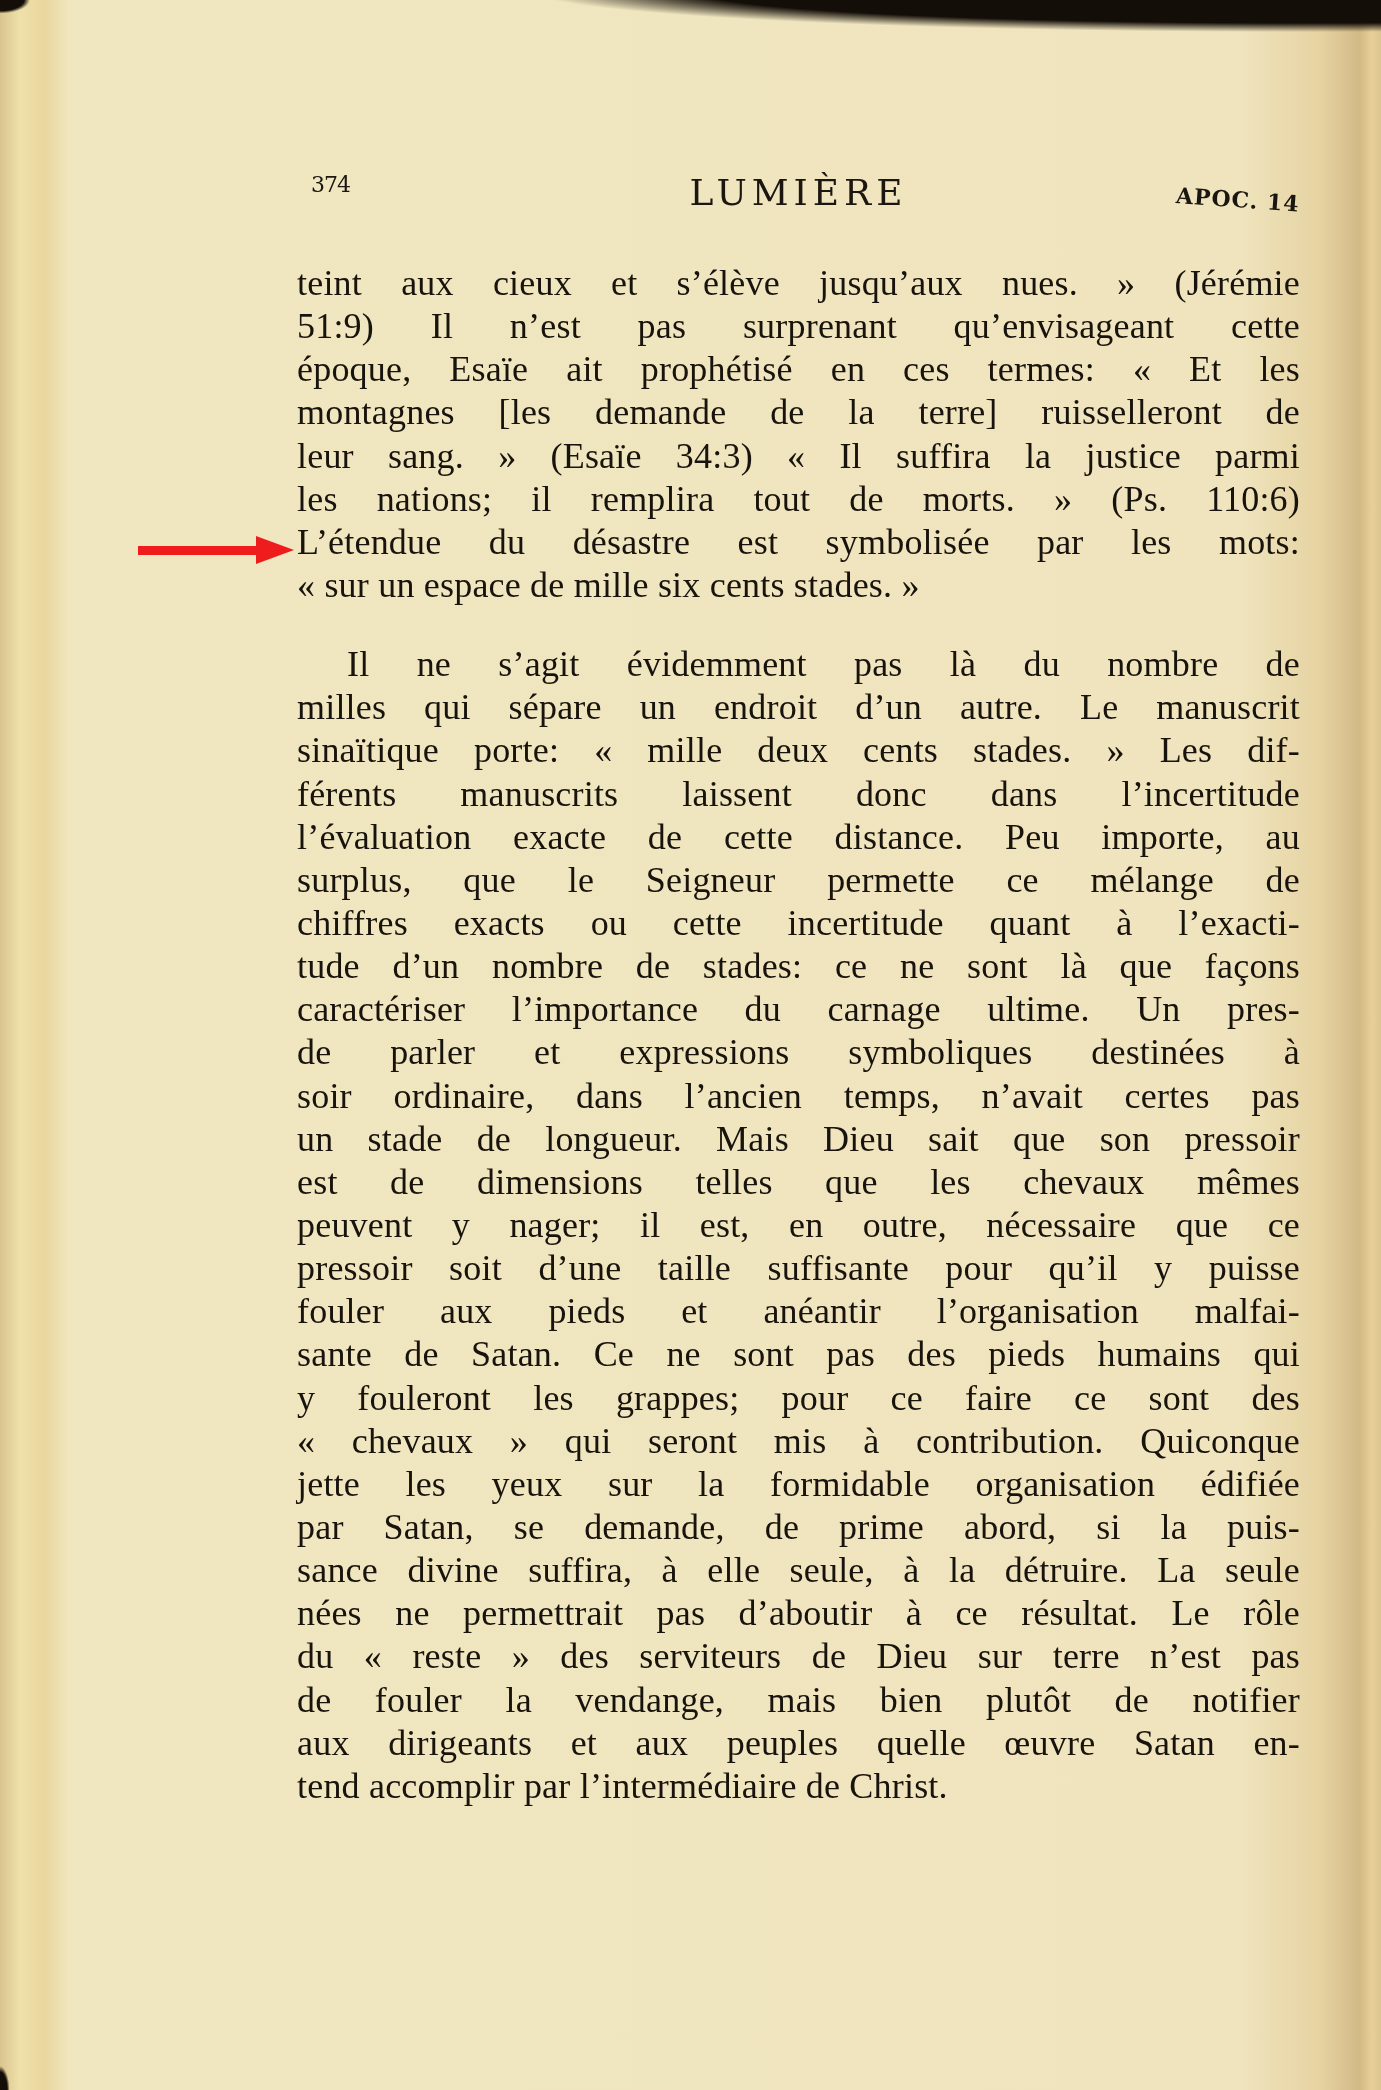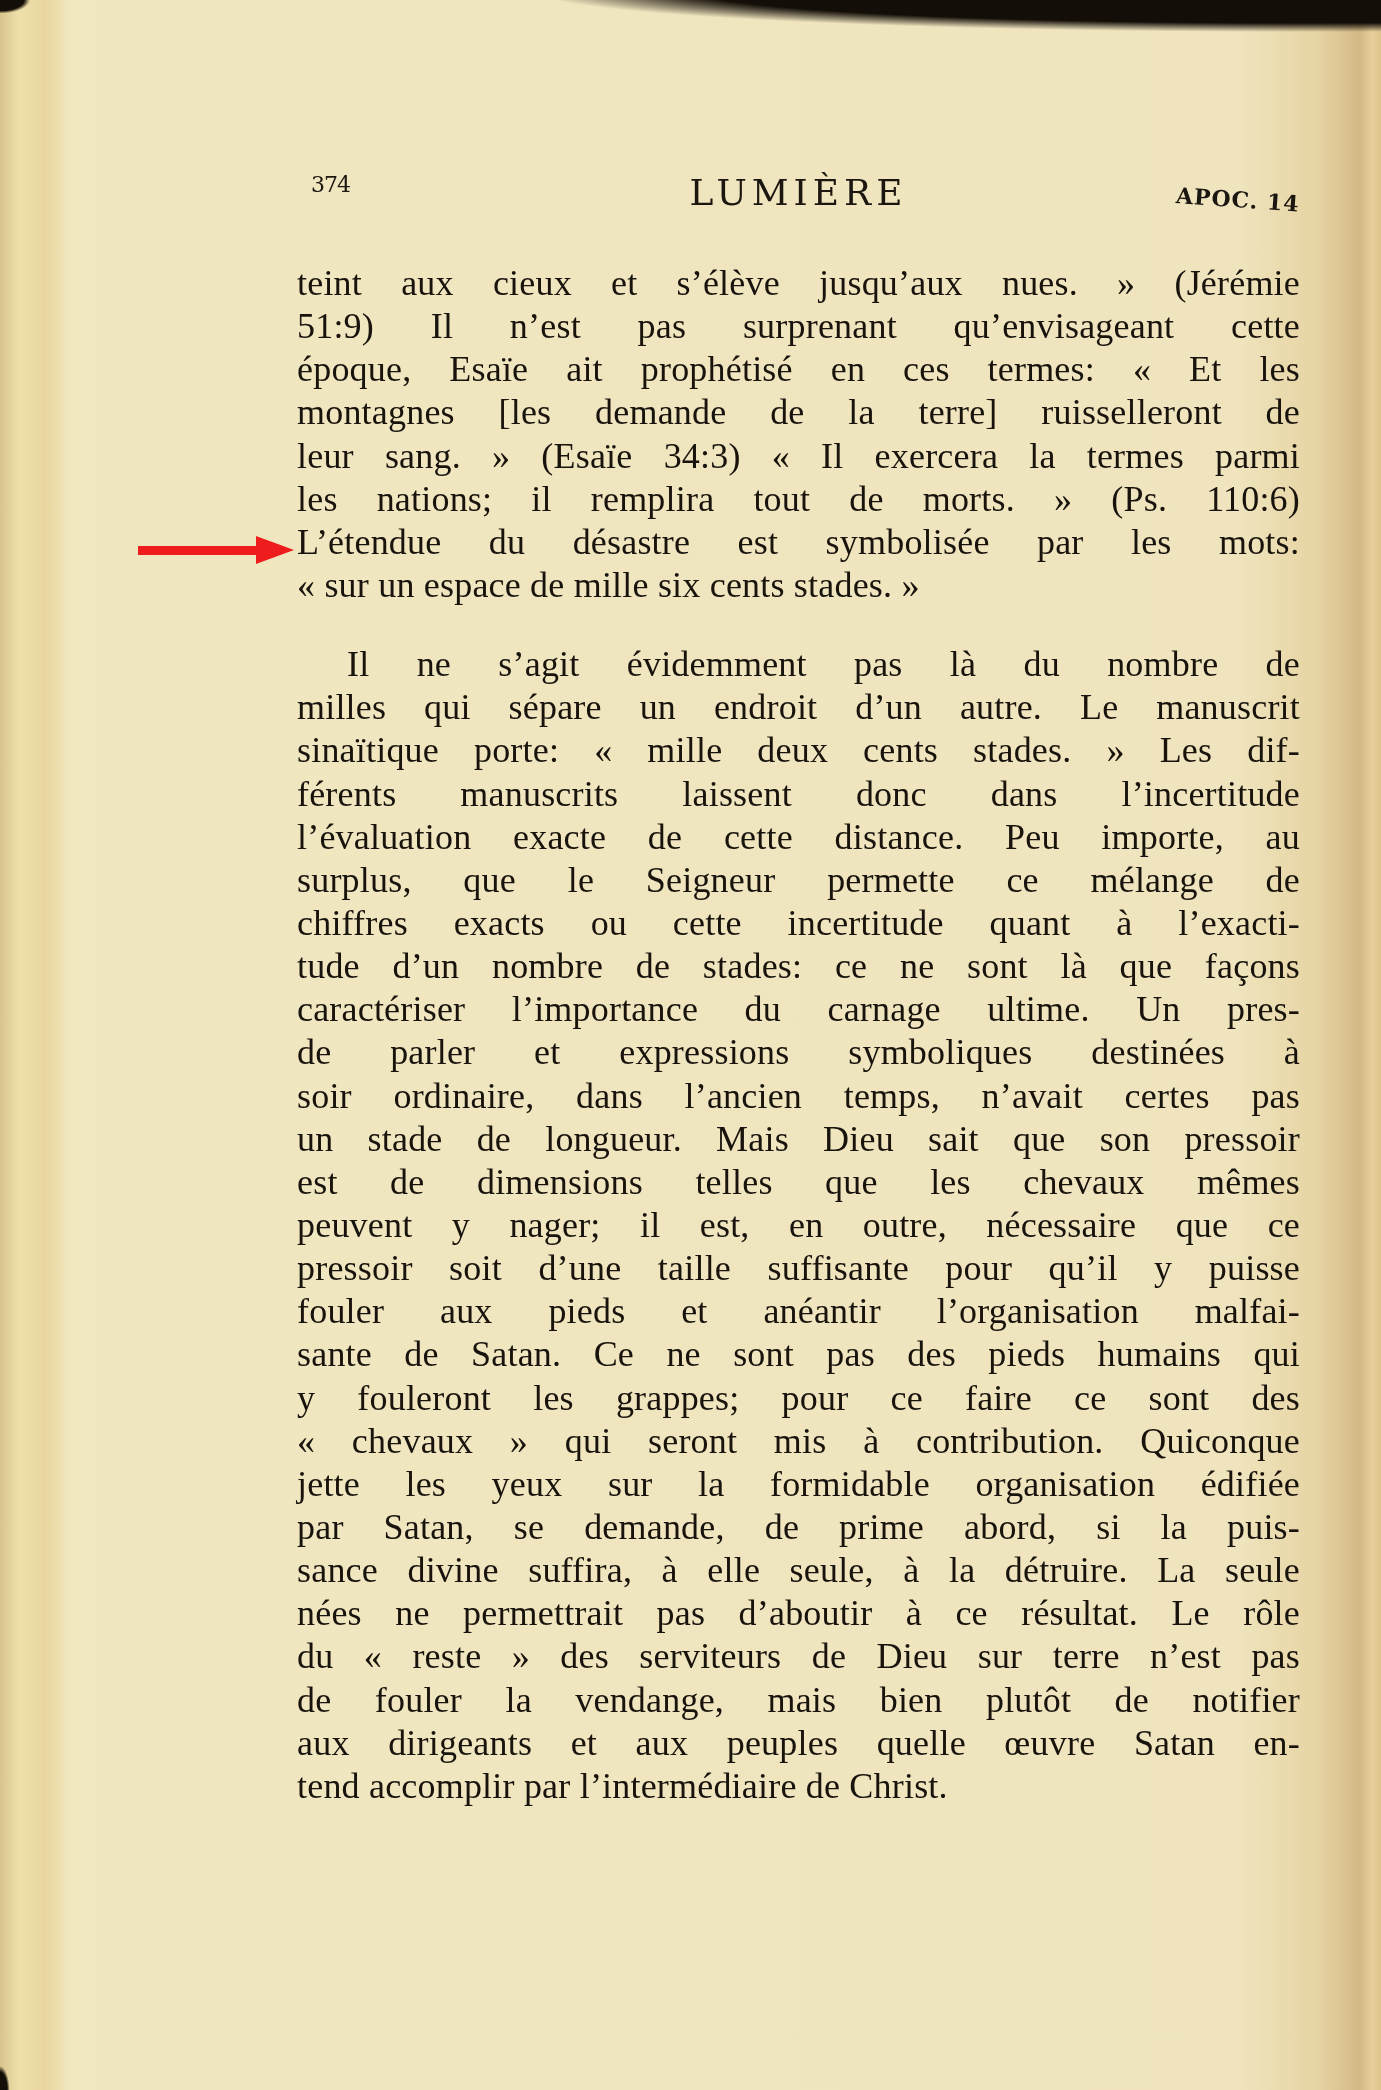--- a/index.html
+++ b/index.html
@@ -63,21 +63,21 @@
   <svg class="arrow" viewBox="0 0 156 28">
     <rect x="0" y="10" width="120" height="9" fill="#ee1c1c"></rect>
     <polygon points="118,0 156,14 118,28" fill="#ee1c1c"></polygon>
   </svg>
 
   <div class="body-text">
     <div class="line">teint aux cieux et s’élève jusqu’aux nues. » (Jérémie</div>
     <div class="line">51:9) Il n’est pas surprenant qu’envisageant cette</div>
     <div class="line">époque, Esaïe ait prophétisé en ces termes: « Et les</div>
     <div class="line">montagnes [les demande de la terre] ruisselleront de</div>
-    <div class="line">leur sang. » (Esaïe 34:3) « Il exercera la termes parmi</div>
+    <div class="line">leur sang. » (Esaïe 34:3) « Il suffira la justice parmi</div>
     <div class="line">les nations; il remplira tout de morts. » (Ps. 110:6)</div>
     <div class="line">L’étendue du désastre est symbolisée par les mots:</div>
     <div class="line last">« sur un espace de mille six cents stades. »</div>
     <div class="line indent">Il ne s’agit évidemment pas là du nombre de</div>
     <div class="line">milles qui sépare un endroit d’un autre. Le manuscrit</div>
     <div class="line">sinaïtique porte: « mille deux cents stades. » Les dif-</div>
     <div class="line">férents manuscrits laissent donc dans l’incertitude</div>
     <div class="line">l’évaluation exacte de cette distance. Peu importe, au</div>
     <div class="line">surplus, que le Seigneur permette ce mélange de</div>
     <div class="line">chiffres exacts ou cette incertitude quant à l’exacti-</div>

